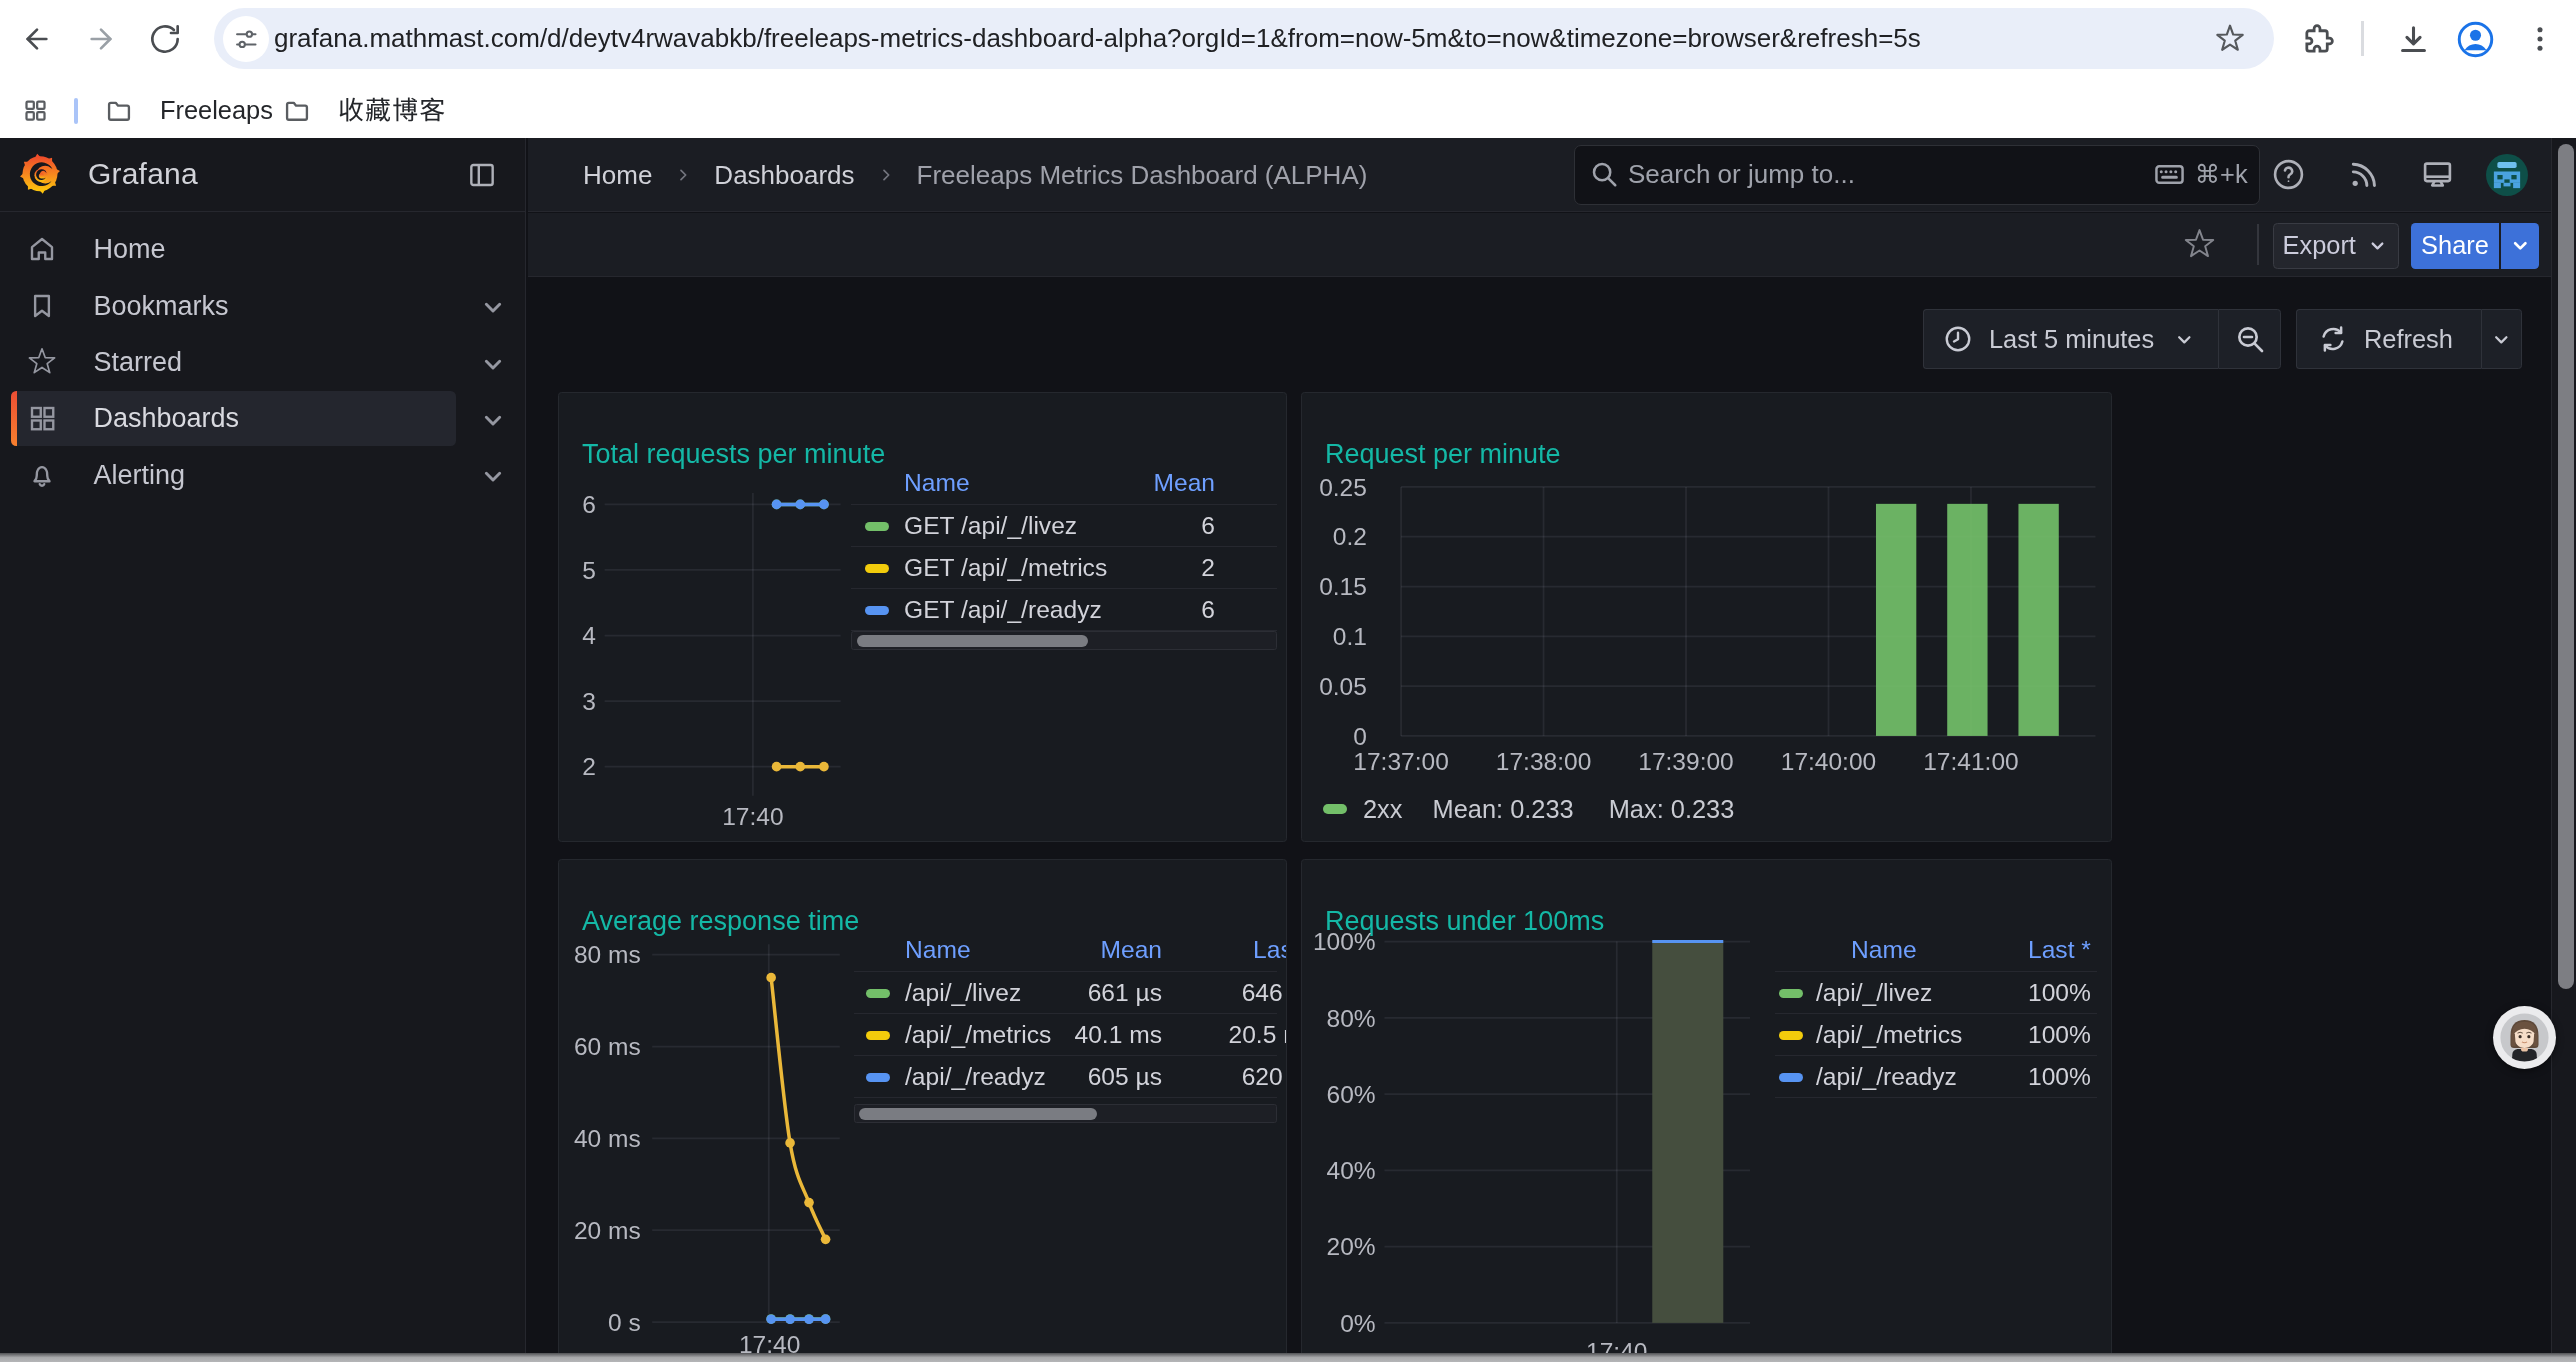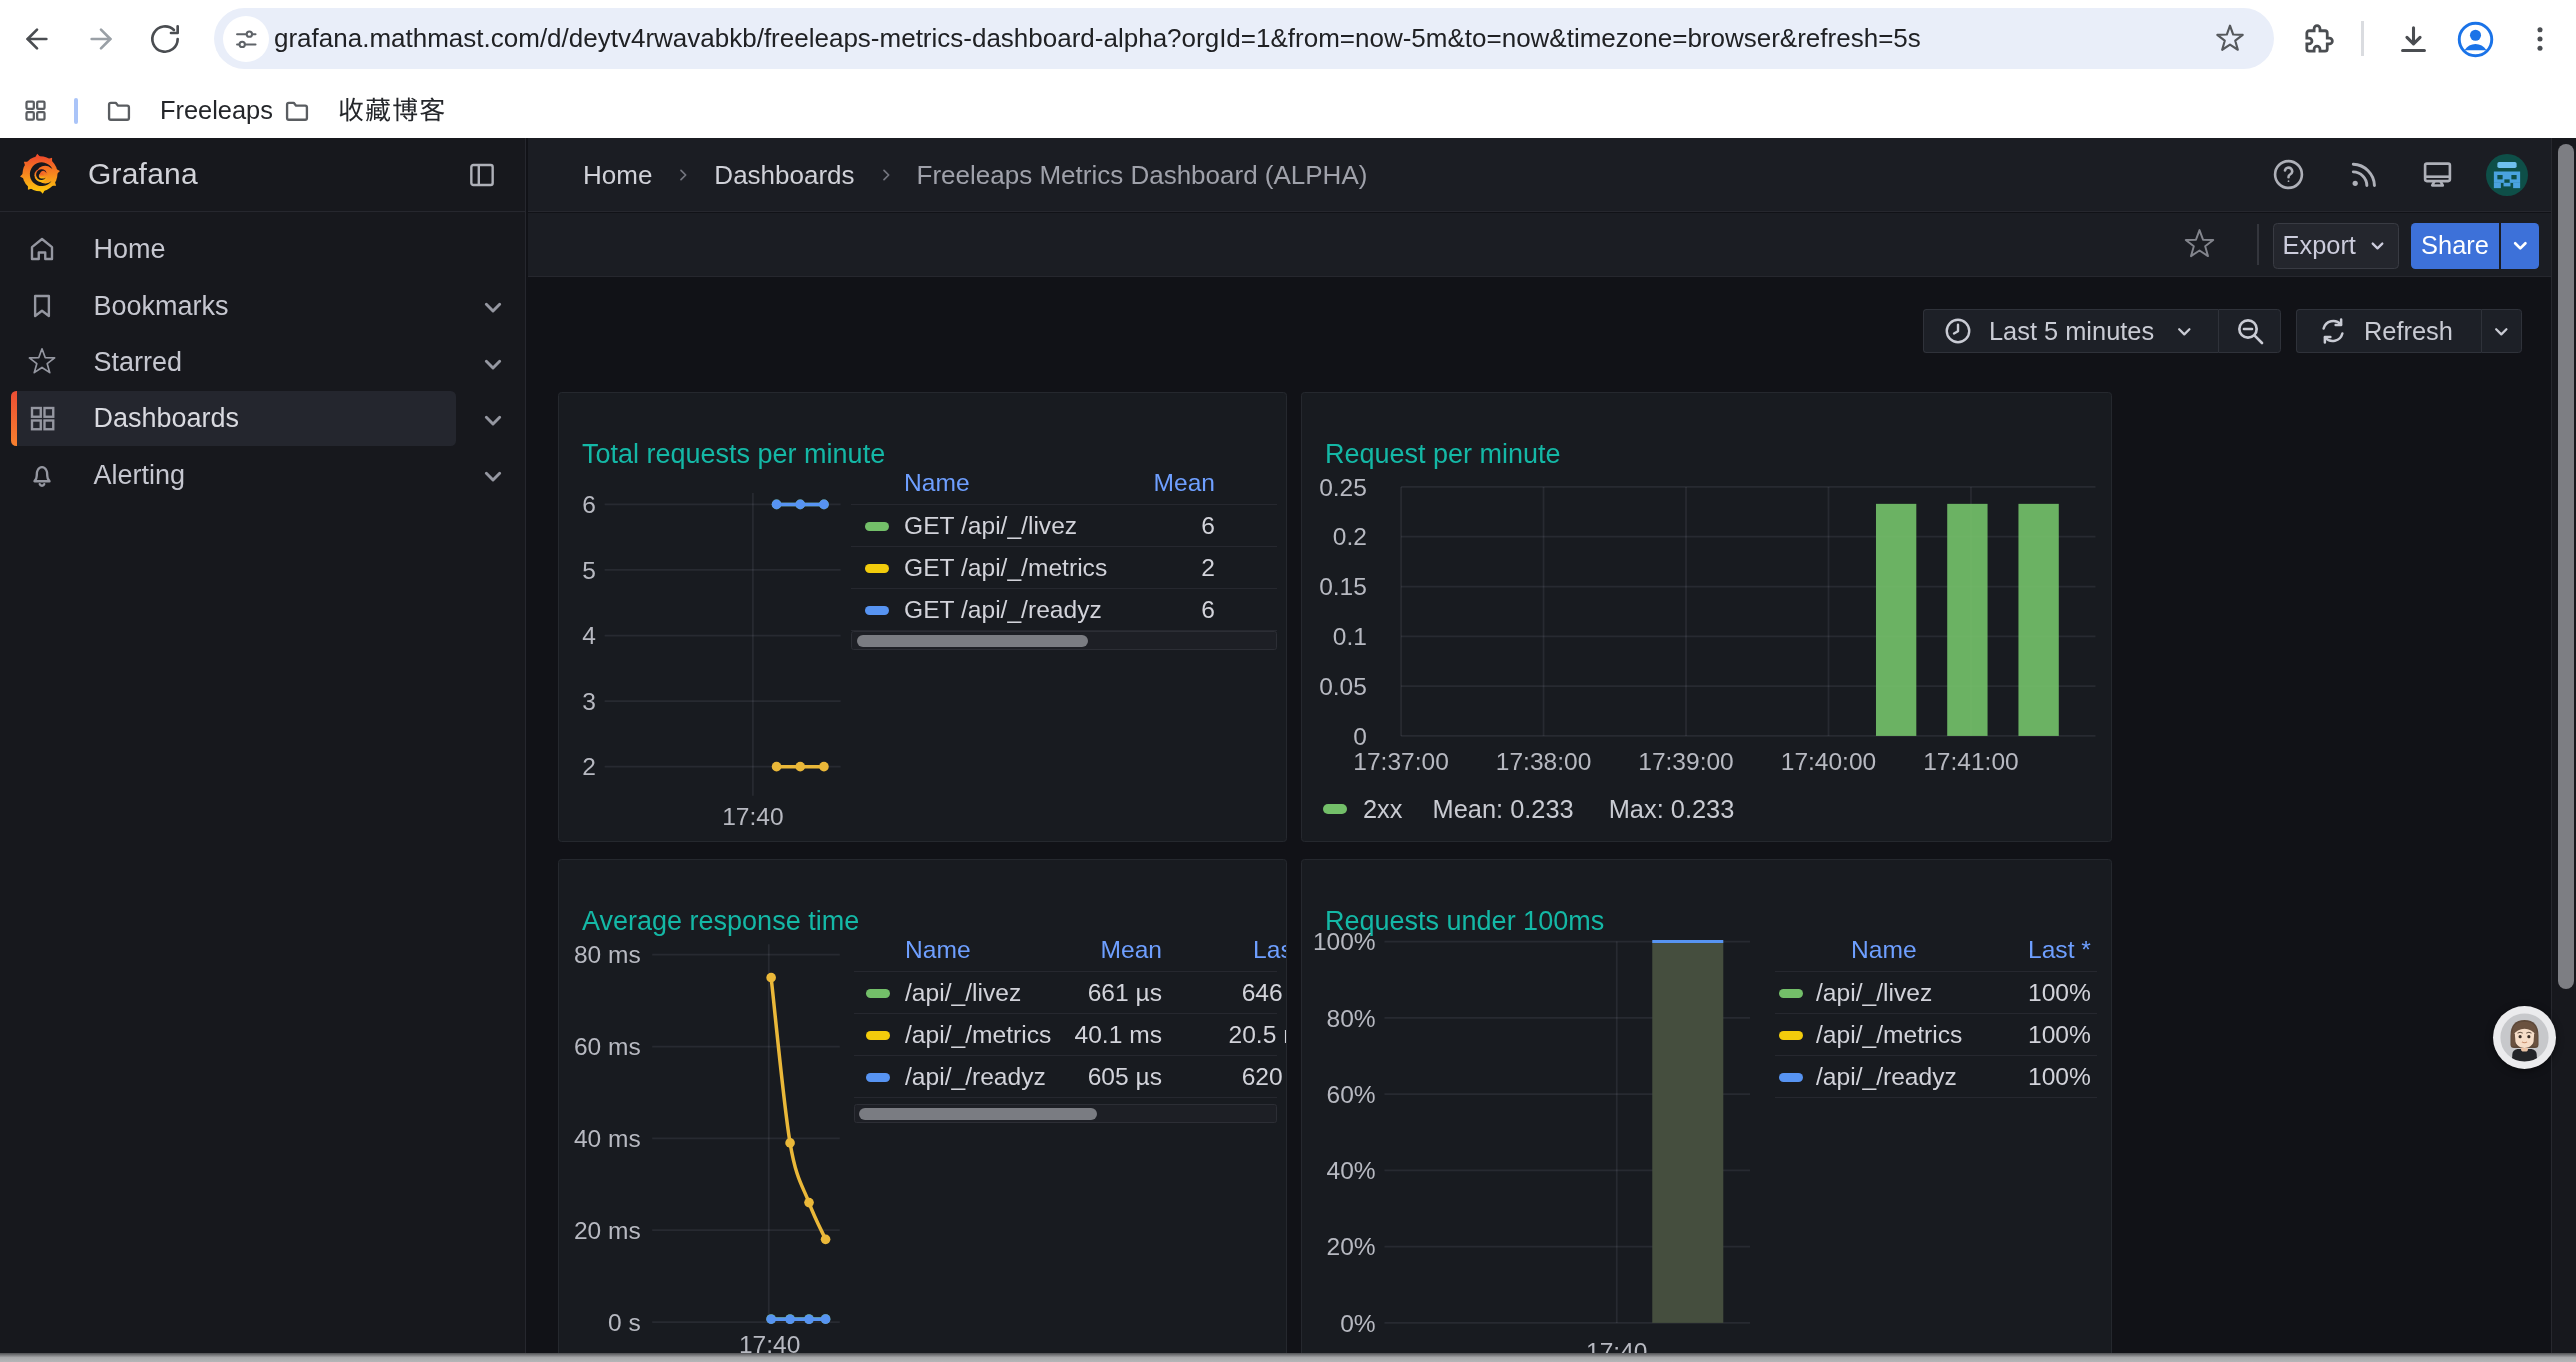--- a/index.html
+++ b/index.html
@@ -57,21 +57,21 @@
   .subheader { position:absolute; left:0; top:75px; right:0; height:64px; background:#1b1d23;
     border-bottom:1.8px solid #26272e; }
   .sh-sep { position:absolute; left:1729px; top:11.4px; width:1.8px; height:41px; background:#34363d; }
   .btn { position:absolute; display:flex; align-items:center; justify-content:center;
     border-radius:4.4px; font-size:25.4px; color:#ccccdc; }
   .btn-export { left:1745px; top:9.6px; width:126px; height:46px; background:#24262d; border:1.8px solid #393b43; gap:10.5px; }
   .btn-share { left:1883px; top:9.6px; width:88px; height:46px; background:#3d71d9; color:#ffffff; font-weight:500; border-radius:4.4px 0 0 4.4px; }
   .btn-share-chev { left:1973px; top:9.6px; width:38px; height:46px; background:#3d71d9; color:#ffffff; border-radius:0 4.4px 4.4px 0; }
 
   .canvas { position:absolute; left:0; top:141px; right:0; bottom:0; background:#111217; overflow:hidden; }
-  .tbtn { position:absolute; top:30px; height:44px; background:#1d2027; border:1.8px solid #2f323a;
+  .tbtn { position:absolute; top:30px; height:60px; background:#1d2027; border:1.8px solid #2f323a;
     display:flex; align-items:center; color:#c9cbd4; font-size:25.4px; font-weight:500; }
   .tbtn .ic { width:30px; height:30px; color:#c9cbd4; flex:none; }
 
   
   .panel { position:absolute; background:#181b20; border:1.8px solid #25282e; border-radius:3.5px; overflow:hidden; }
   .ptitle { position:absolute; left:23px; top:11.4px; font-size:27px; font-weight:500; color:#14b8a6;margin-top:35px; }
   .chart { position:absolute; left:0; top:0; }
   .nodata { position:absolute; left:0; right:0; text-align:center; font-size:30px; color:#8e9097; }
 
   .gline { stroke:rgba(204,204,220,0.09); stroke-width:2; }
@@ -309,20 +309,34 @@
           </span>
           <span class="crumb">Dashboards</span>
           <span class="crumb-sep">
             <svg width="16" height="16" viewBox="0 0 24 24" fill="none" stroke="currentColor" stroke-width="2.6" stroke-linecap="round" stroke-linejoin="round">
                 <path d="M9 5l7 7-7 7"></path>
               </svg>
           </span>
           <span class="crumb current">Freeleaps Metrics Dashboard (ALPHA)</span>
         </div>
 
+        <div class="searchbox">
+          <svg class="abs" style="left:14px;top:13px" width="30" height="30" viewBox="0 0 24 24" fill="none" stroke="currentColor" stroke-width="2">
+              <circle cx="10.5" cy="10.5" r="6.5"></circle>
+              <path d="M15.5 15.5L21 21" stroke-linecap="round"></path>
+            </svg>
+          <span class="ph">Search or jump to...</span>
+          <span class="kbd">
+            <svg width="33" height="33" viewBox="0 0 24 24" fill="none" stroke="currentColor" stroke-width="1.8">
+                <rect x="2.5" y="6" width="19" height="12" rx="2"></rect>
+                <path d="M6 10h.01M9.5 10h.01M13 10h.01M16.5 10h.01M7 14h10" stroke-width="2.2" stroke-linecap="round"></path>
+              </svg>
+            <span>⌘+k</span>
+          </span>
+        </div>
 
         <span class="hicon" style="left:1743px">
           <svg width="35" height="35" viewBox="0 0 24 24" fill="none" stroke="currentColor" stroke-width="1.8">
               <circle cx="12" cy="12" r="9.2"></circle>
               <path d="M9.6 9.2a2.5 2.5 0 1 1 3.4 2.9c-.8.35-1 .9-1 1.8" stroke-linecap="round"></path>
               <circle cx="12" cy="16.6" r="0.6" fill="currentColor" stroke="none"></circle>
             </svg>
         </span>
         <span class="hicon" style="left:1818px">
           <svg width="35" height="35" viewBox="0 0 24 24" fill="none" stroke="currentColor" stroke-width="2" stroke-linecap="round">

